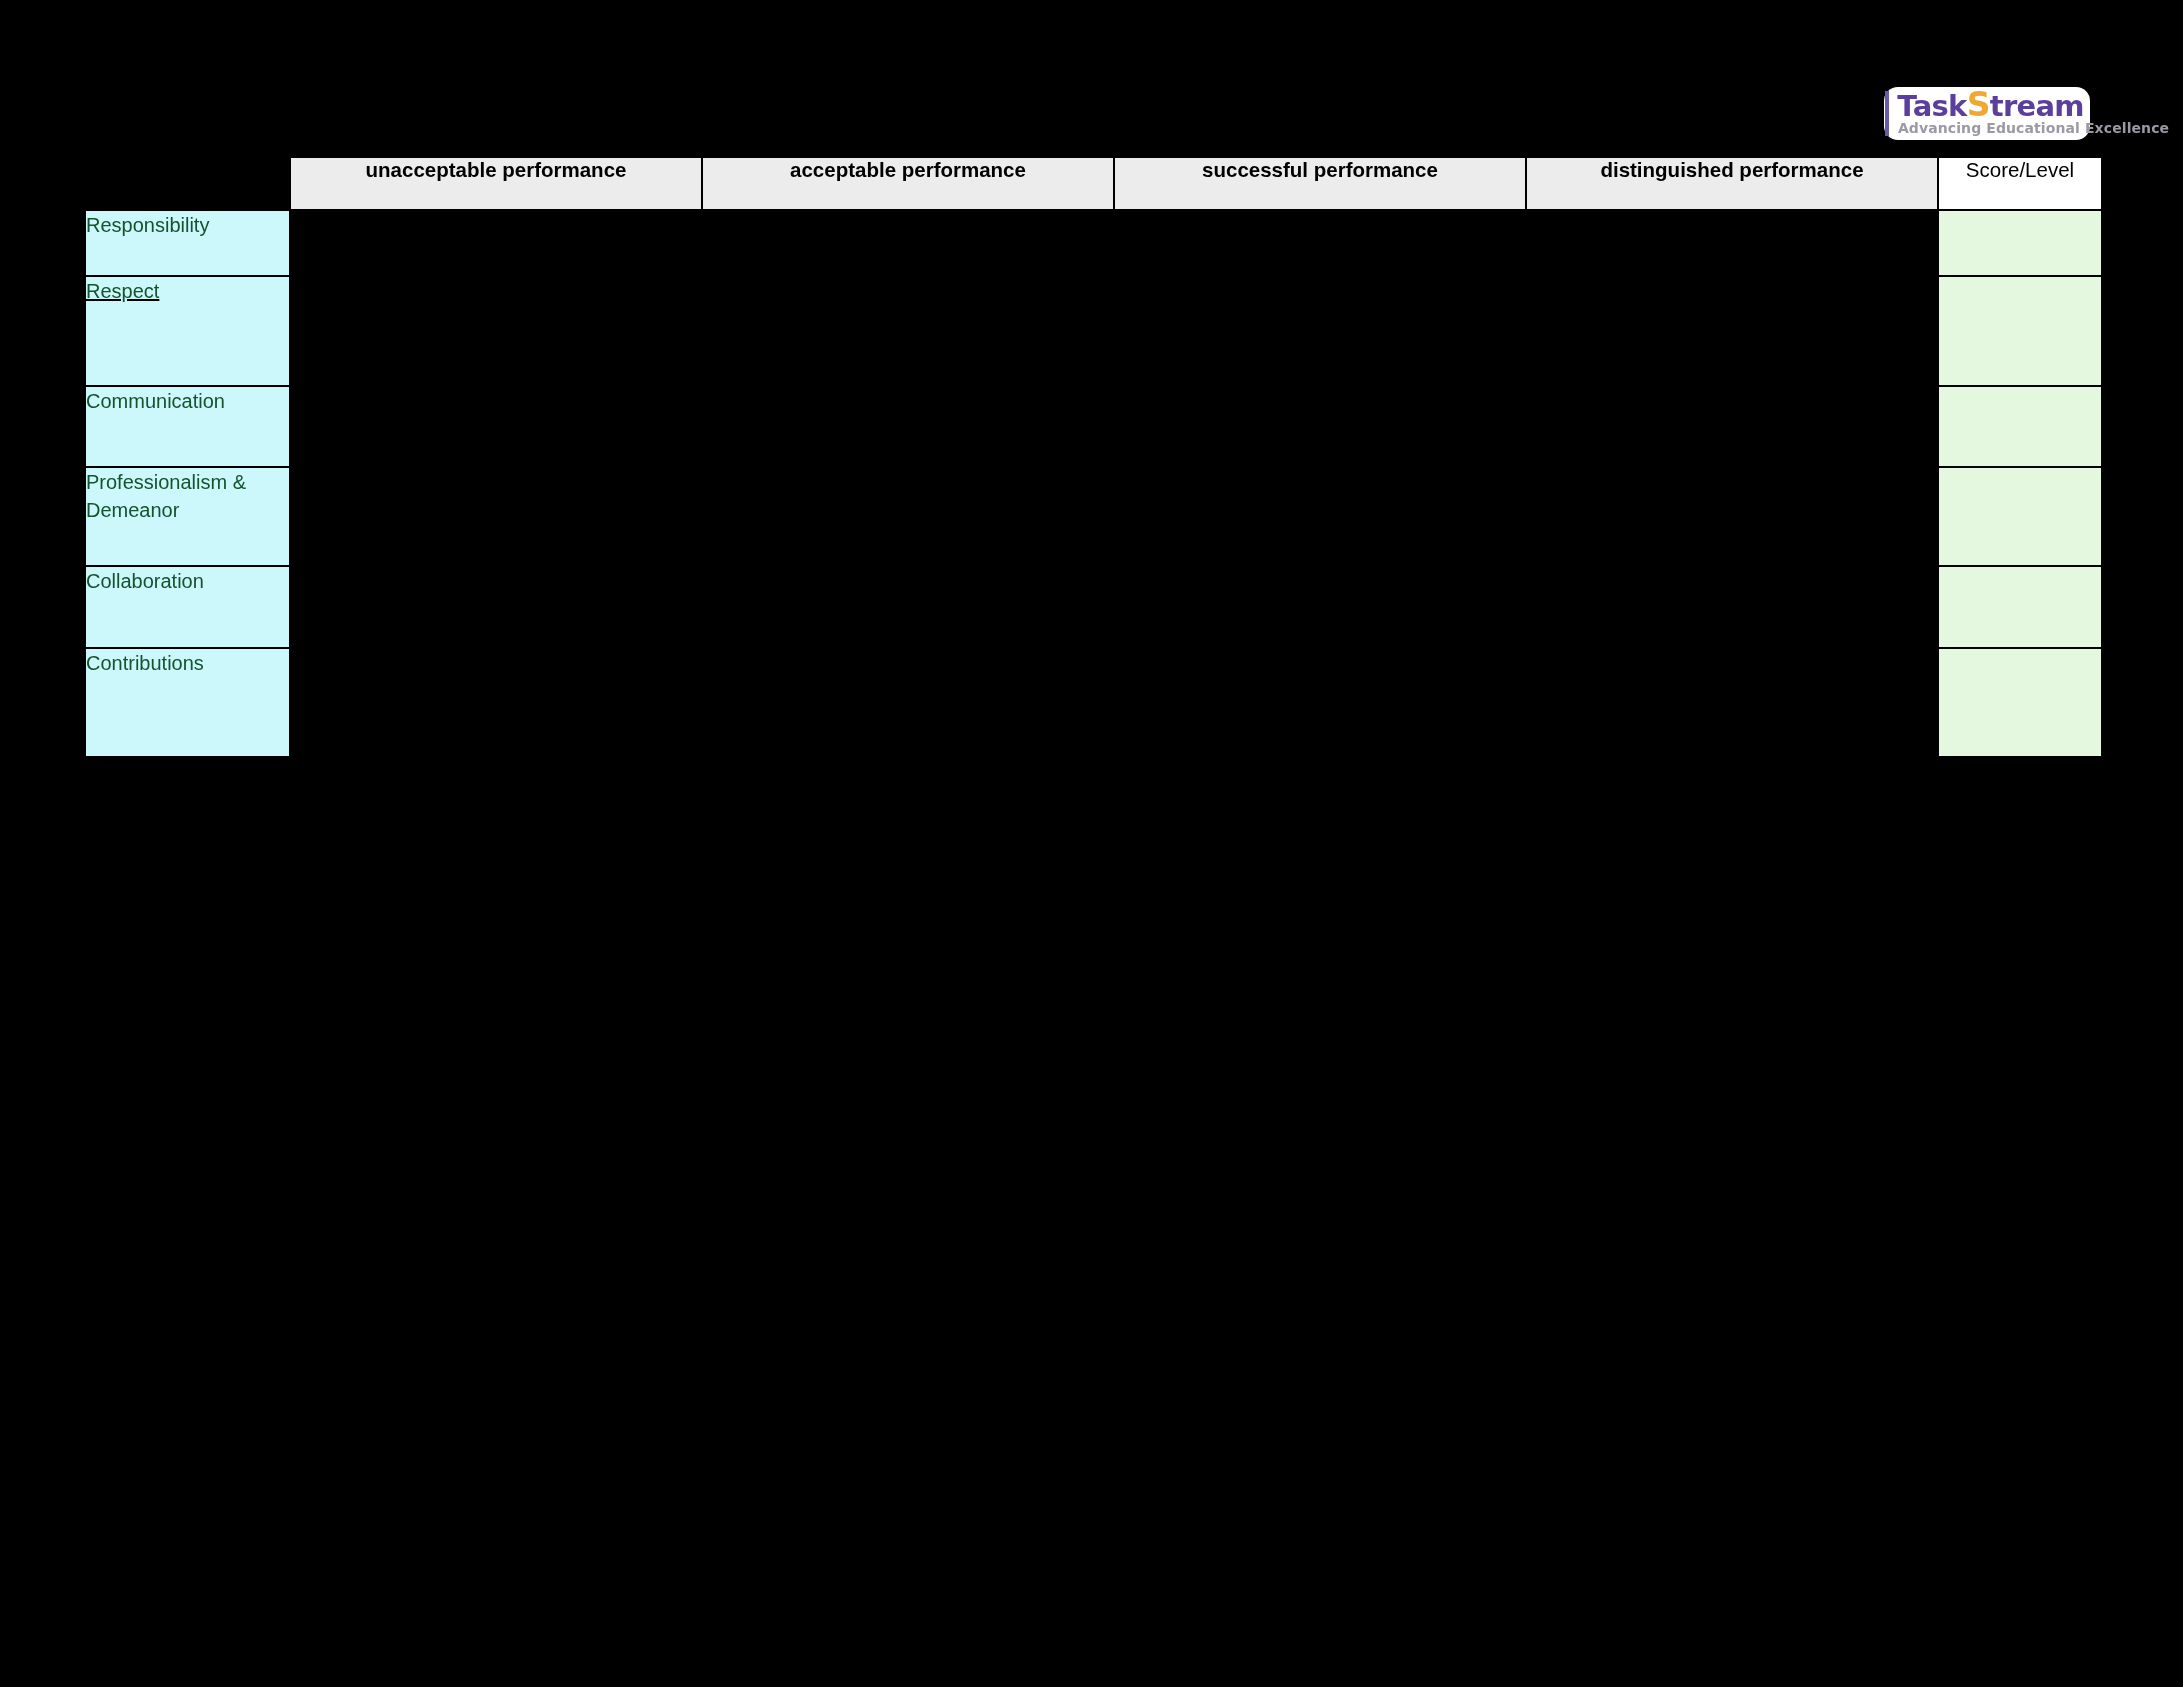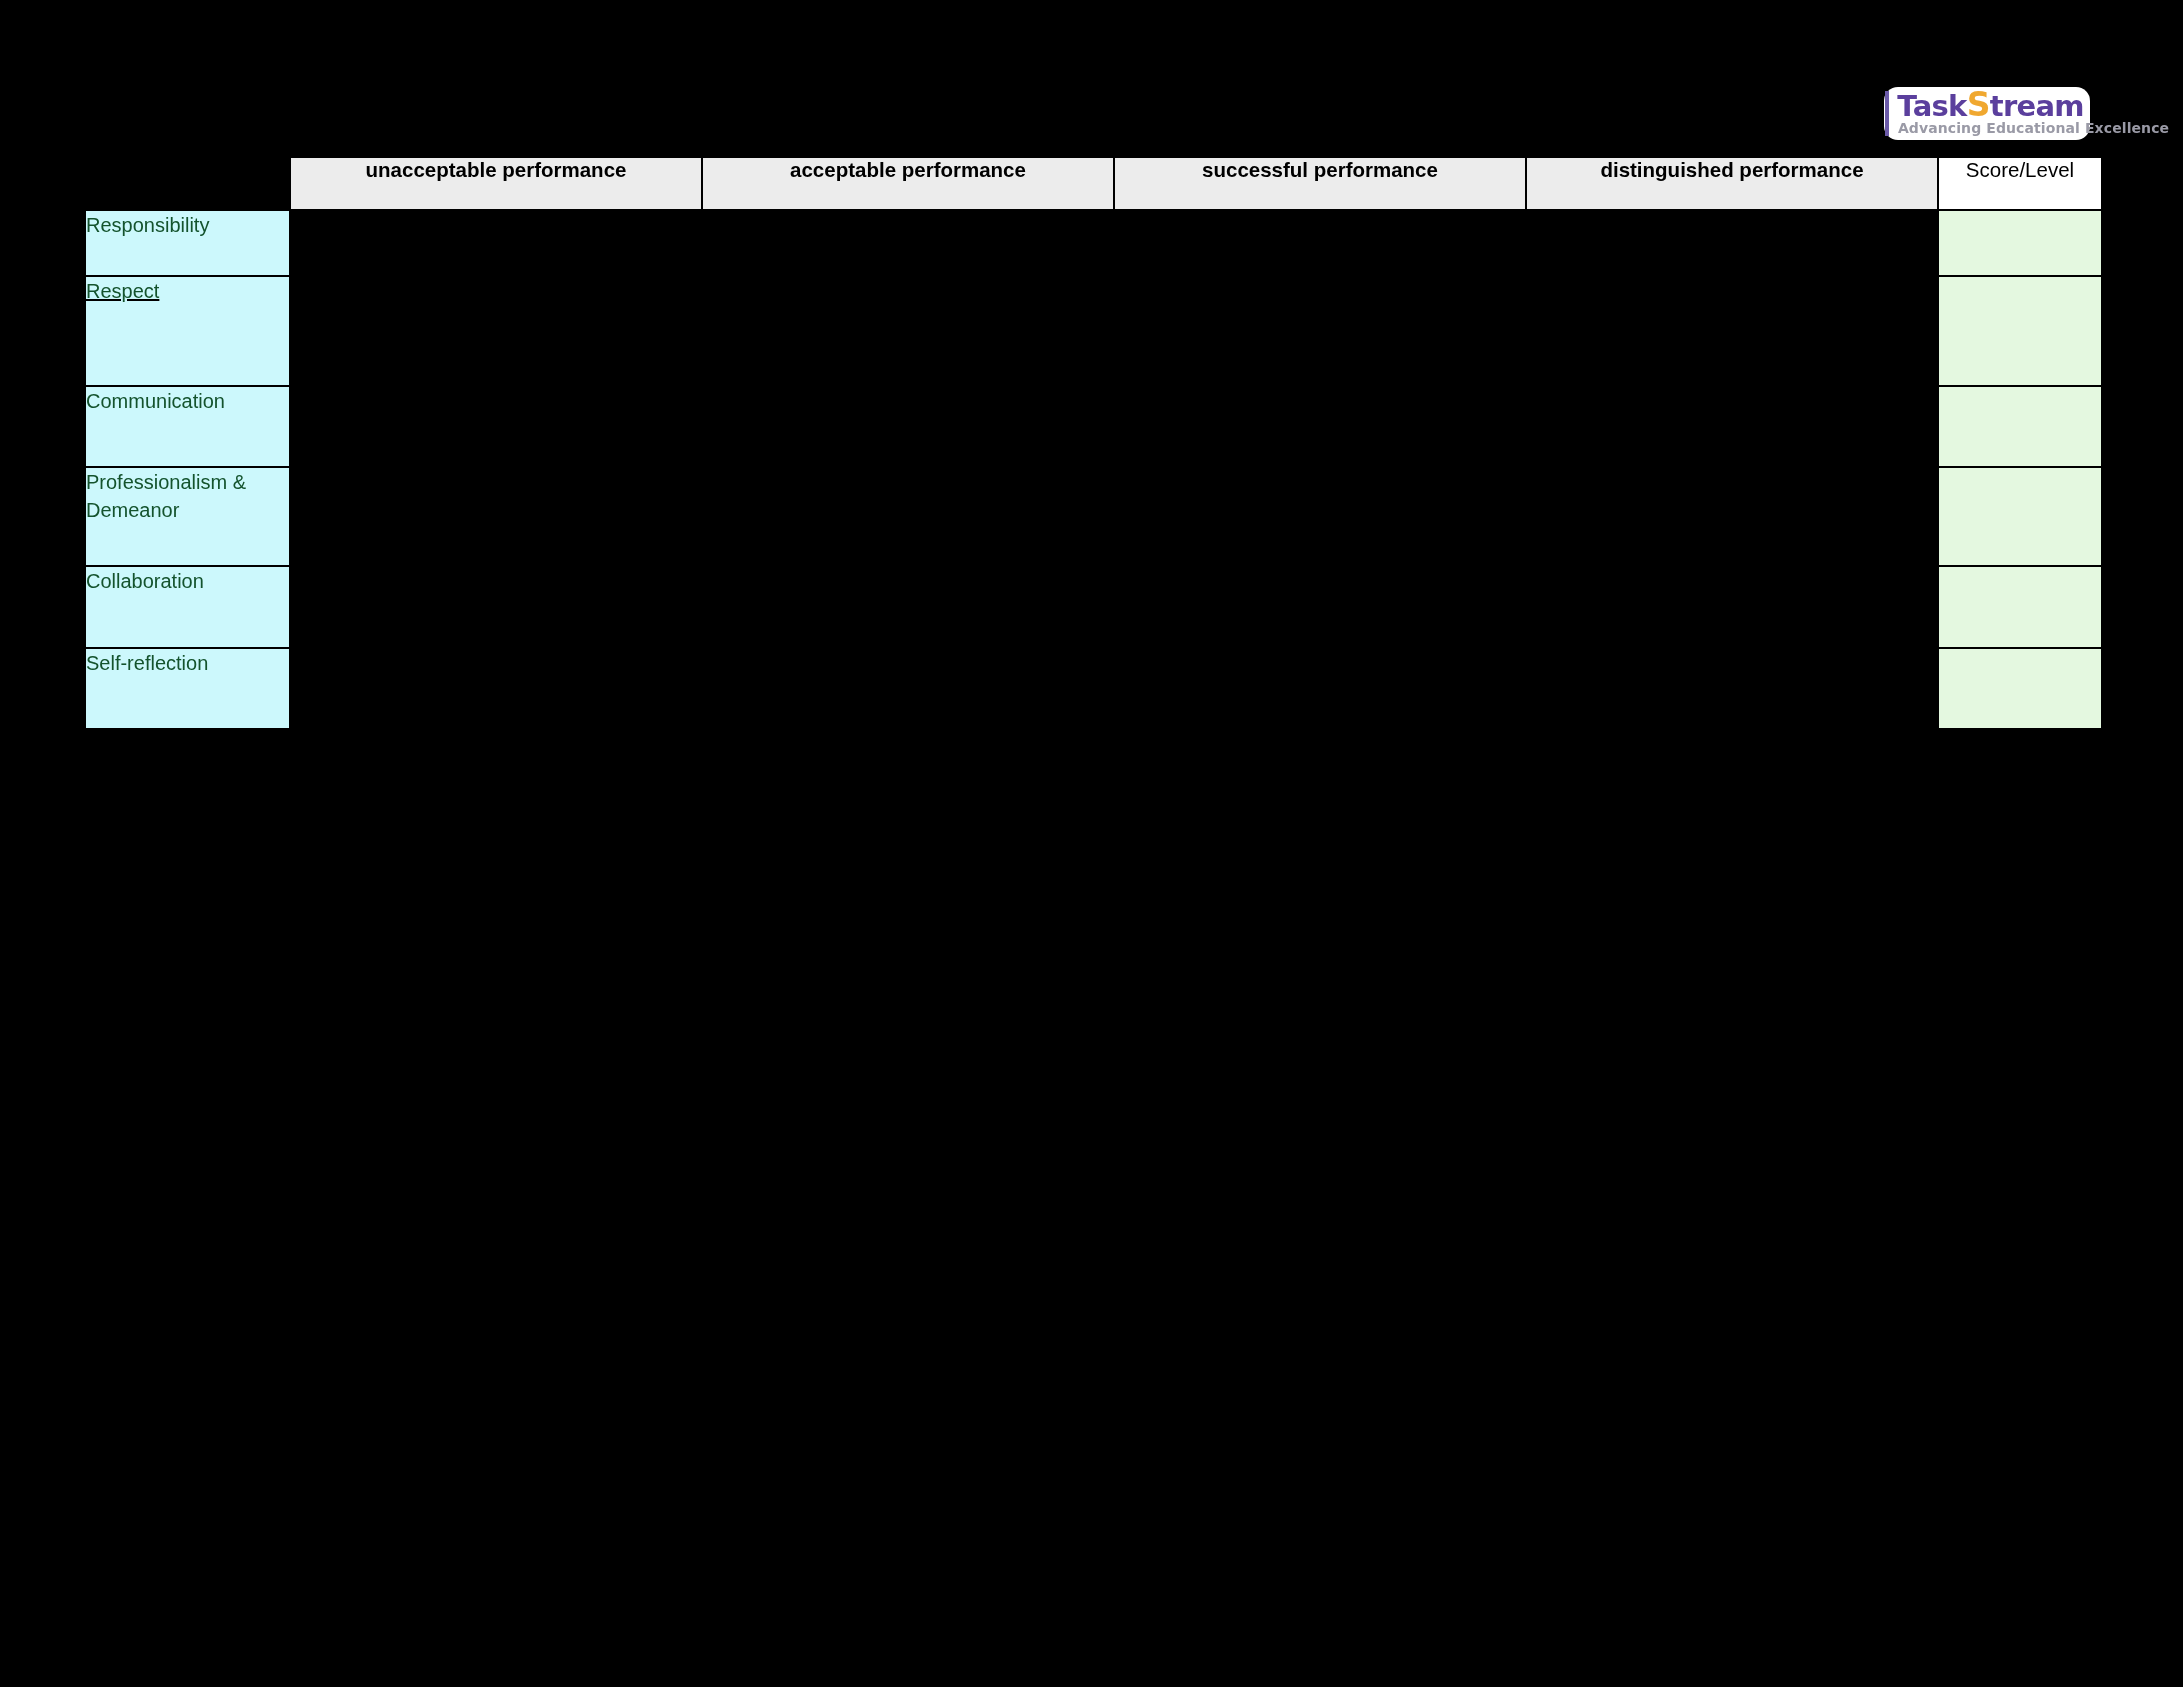--- a/index.html
+++ b/index.html
@@ -210,22 +210,22 @@
         <td class="cell-score"></td>
       </tr>
       <tr style="height: 82px;">
         <td class="cell-label">Collaboration</td>
         <td class="cell-desc"></td>
         <td class="cell-desc"></td>
         <td class="cell-desc"></td>
         <td class="cell-desc"></td>
         <td class="cell-score"></td>
       </tr>
-      <tr style="height: 81px;">
-        <td class="cell-label">Self-reflection</td>
+      <tr style="height: 109px;">
+        <td class="cell-label">Contributions</td>
         <td class="cell-desc"></td>
         <td class="cell-desc"></td>
         <td class="cell-desc"></td>
         <td class="cell-desc"></td>
         <td class="cell-score"></td>
       </tr>
     </tbody>
 </table>
 
 

